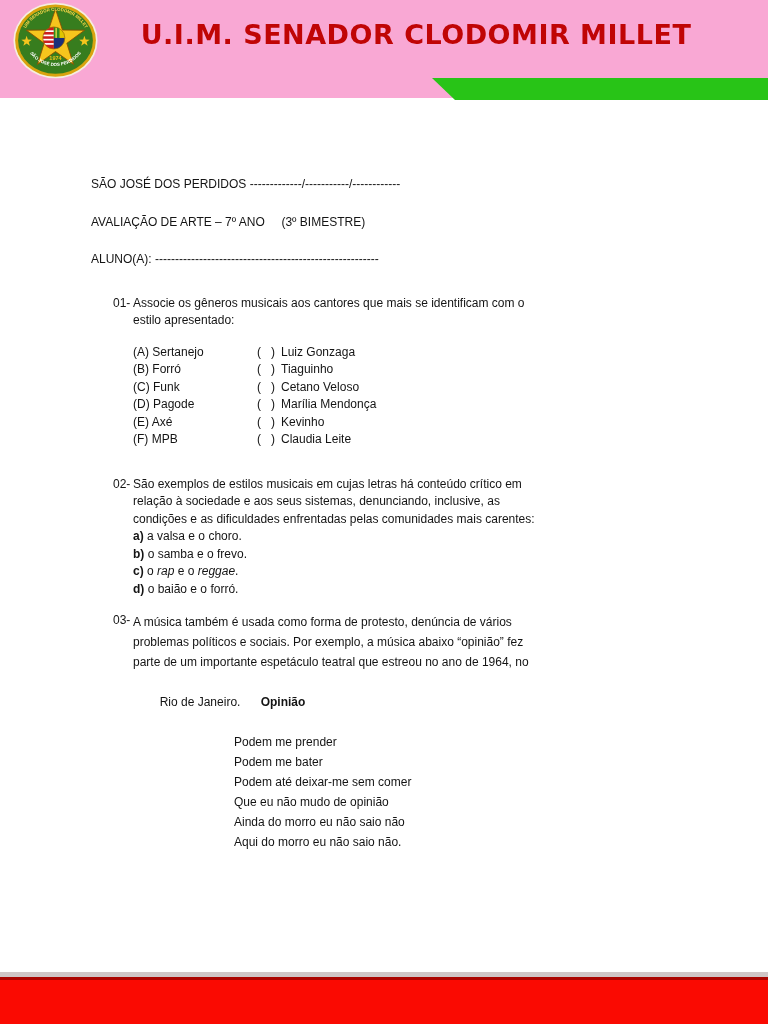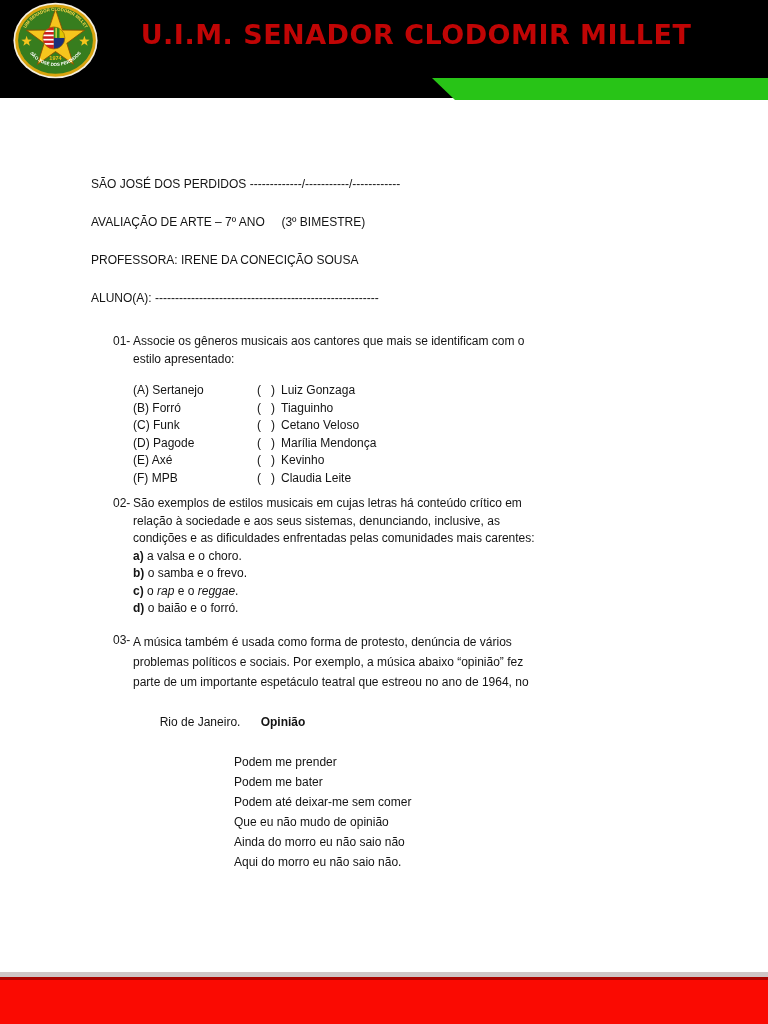--- a/index.html
+++ b/index.html
@@ -1,35 +1,35 @@
 <!DOCTYPE html>
 <html><head>
 <meta charset="utf-8">
 <style>
   html,body{margin:0;padding:0;background:#e8e8e8;}
   .page{position:relative;width:768px;height:1024px;background:#ffffff;overflow:hidden;
         font-family:"Liberation Sans",sans-serif;color:#141414;}
 
   
-  .band{position:absolute;top:0;left:0;width:768px;height:98px;background:#000000;}
+  .band{position:absolute;top:0;left:0;width:768px;height:98px;background:#f9a8d4;}
   .band-title{position:absolute;left:0;right:0;top:21px;padding-left:64px;text-align:center;
               font-family:"DejaVu Sans",sans-serif;font-weight:bold;font-size:27px;line-height:1;
               color:#c00505;white-space:nowrap;letter-spacing:.5px;}
   .stripe{position:absolute;left:432px;top:78px;width:336px;height:22px;background:#28c417;
           clip-path:polygon(0 0,100% 0,100% 100%,23px 100%);}
   .logo{position:absolute;left:13px;top:2px;width:85px;height:77px;}
 
   
   .doc{position:absolute;left:0;top:100px;width:768px;box-sizing:border-box;
        padding:0 56px 0 91px;font-size:12px;line-height:17.5px;}
   .hline{margin:0;white-space:pre-wrap;}
   .hl1{margin-top:76px;} .hl2{margin-top:20px;} .hl3{margin-top:21px;} .hl4{margin-top:20px;}
 
   .question{position:relative;padding-left:42px;}
-  .q1{margin-top:26px;} .q2{margin-top:8px;} .q3{margin-top:14px;}
+  .q1{margin-top:26px;} .q2{margin-top:27px;} .q3{margin-top:14px;}
   .qnum{position:absolute;left:22px;top:0;}
   .qline{white-space:pre-wrap;}
   .q3 .qline{line-height:20px;}
 
   .pairs{margin:14px 0 0 42px;}
   .pair-row{display:flex;}
   .genre{width:124px;white-space:pre;}
   .blank{white-space:pre;}
   .artist{margin-left:6px;white-space:pre;}
 
@@ -90,21 +90,20 @@
       <textPath href="#arc-bot" startOffset="50%" text-anchor="middle">SÃO JOSÉ DOS PERDIDOS</textPath>
     </text>
   </svg>
 
   <div class="stripe"></div>
 
   <div class="doc">
 
     <p class="hline hl1">SÃO JOSÉ DOS PERDIDOS -------------/-----------/------------</p>
     <p class="hline hl2">AVALIAÇÃO DE ARTE – 7º ANO     (3º BIMESTRE)</p>
-    <p class="hline hl3">PROFESSORA: IRENE DA CONECIÇÃO SOUSA</p>
     <p class="hline hl4">ALUNO(A): --------------------------------------------------------</p>
 
     <div class="question q1">
       <span class="qnum">01-</span>
       <div class="qline">Associe os gêneros musicais aos cantores que mais se identificam com o</div>
       <div class="qline">estilo apresentado:</div>
     </div>
 
     <div class="pairs">
       <div class="pair-row">

